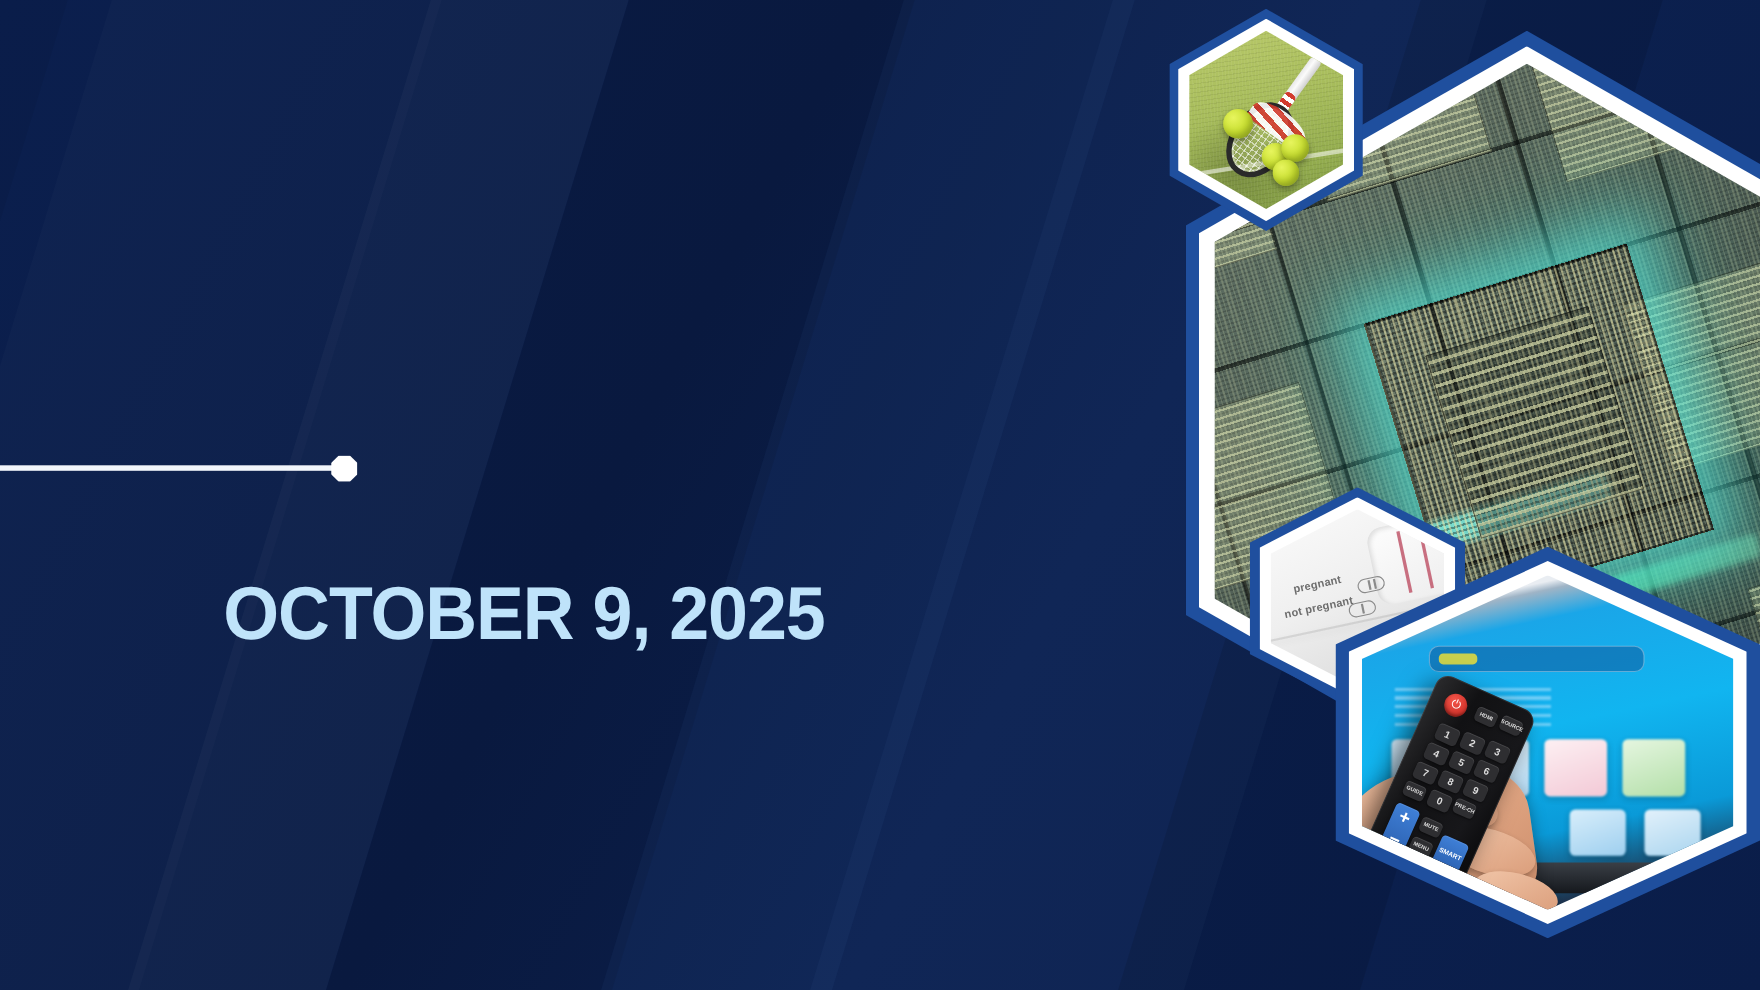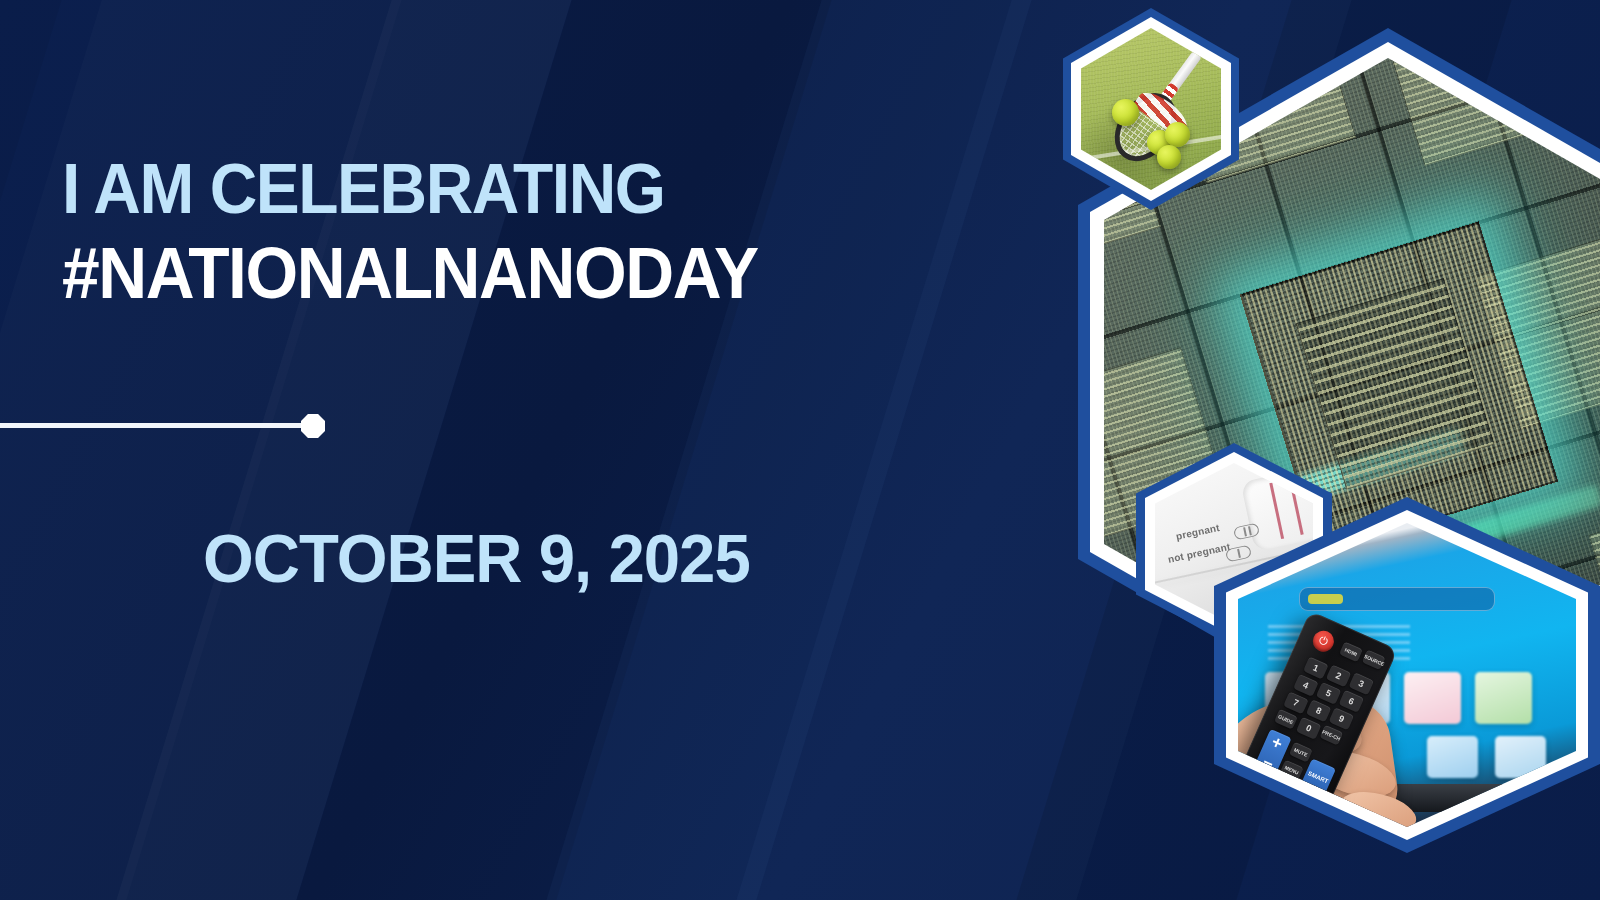--- a/index.html
+++ b/index.html
@@ -298,24 +298,20 @@
     <div class="band" style="left:520px;width:180px;transform:skewX(-17deg);background:rgba(255,255,255,.030);"></div>
     <div class="band" style="left:700px;width:260px;transform:skewX(-17deg);background:rgba(0,0,0,.085);"></div>
     <div class="band" style="left:950px;width:210px;transform:skewX(-17deg);background:rgba(90,150,220,.055);"></div>
     <div class="band" style="left:1140px;width:340px;transform:skewX(-17deg);background:rgba(110,170,235,.045);"></div>
     <div class="band" style="left:60px;width:130px;transform:skewX(-17deg);background:rgba(0,0,0,.05);"></div>
     <div class="band" style="left:1420px;width:220px;transform:skewX(-17deg);background:rgba(0,0,0,.10);"></div>
   </div>
 
   <div class="text-col">
 
-    <div class="headline">
-      <span class="headline-line l1">I AM CELEBRATING</span>
-      <span class="headline-line l2">#NATIONALNANODAY</span>
-    </div>
 
     <div class="divider"></div>
     <div class="divider-dot"></div>
 
     <div class="date-line">OCTOBER 9, 2025</div>
   </div>
 
   <div class="collage">
 
     <div class="hex hex-blue" id="hex-chip-blue"></div>

